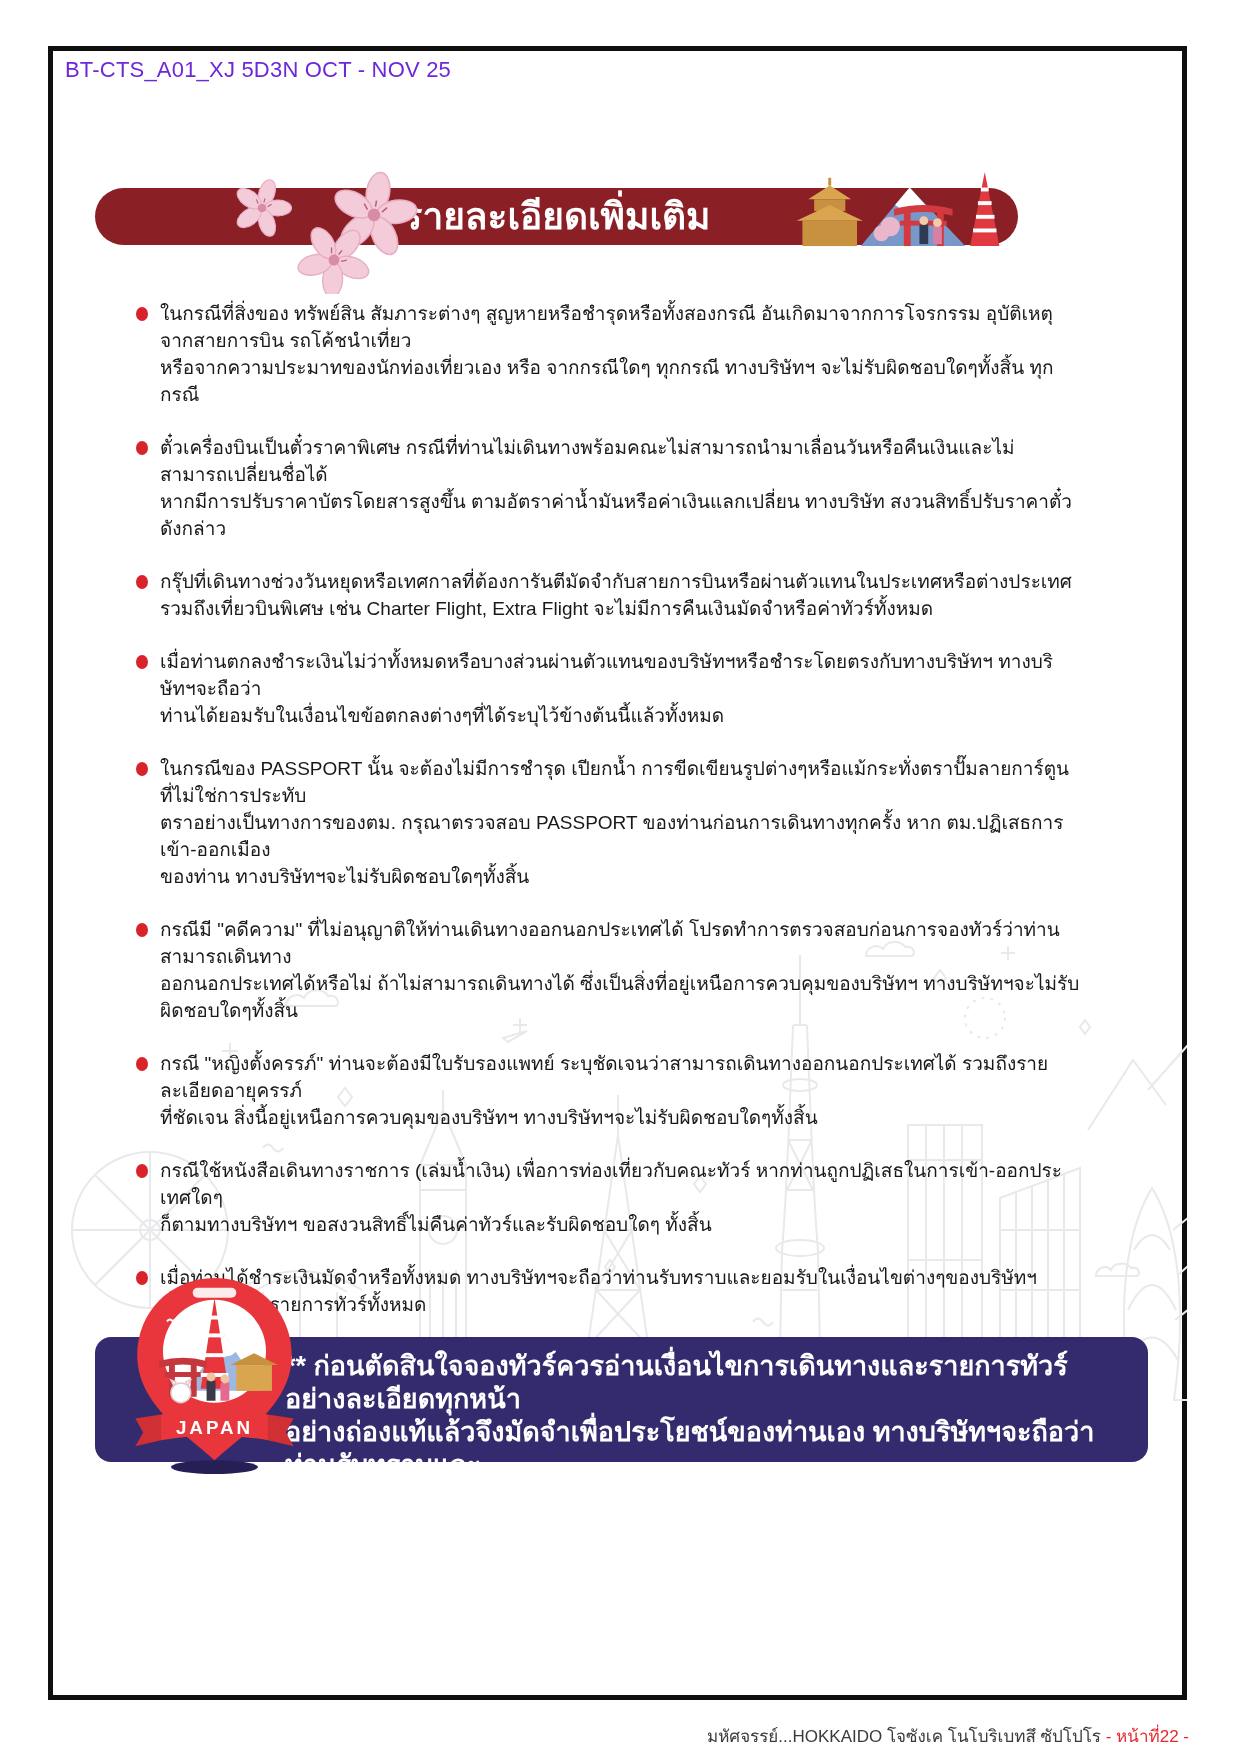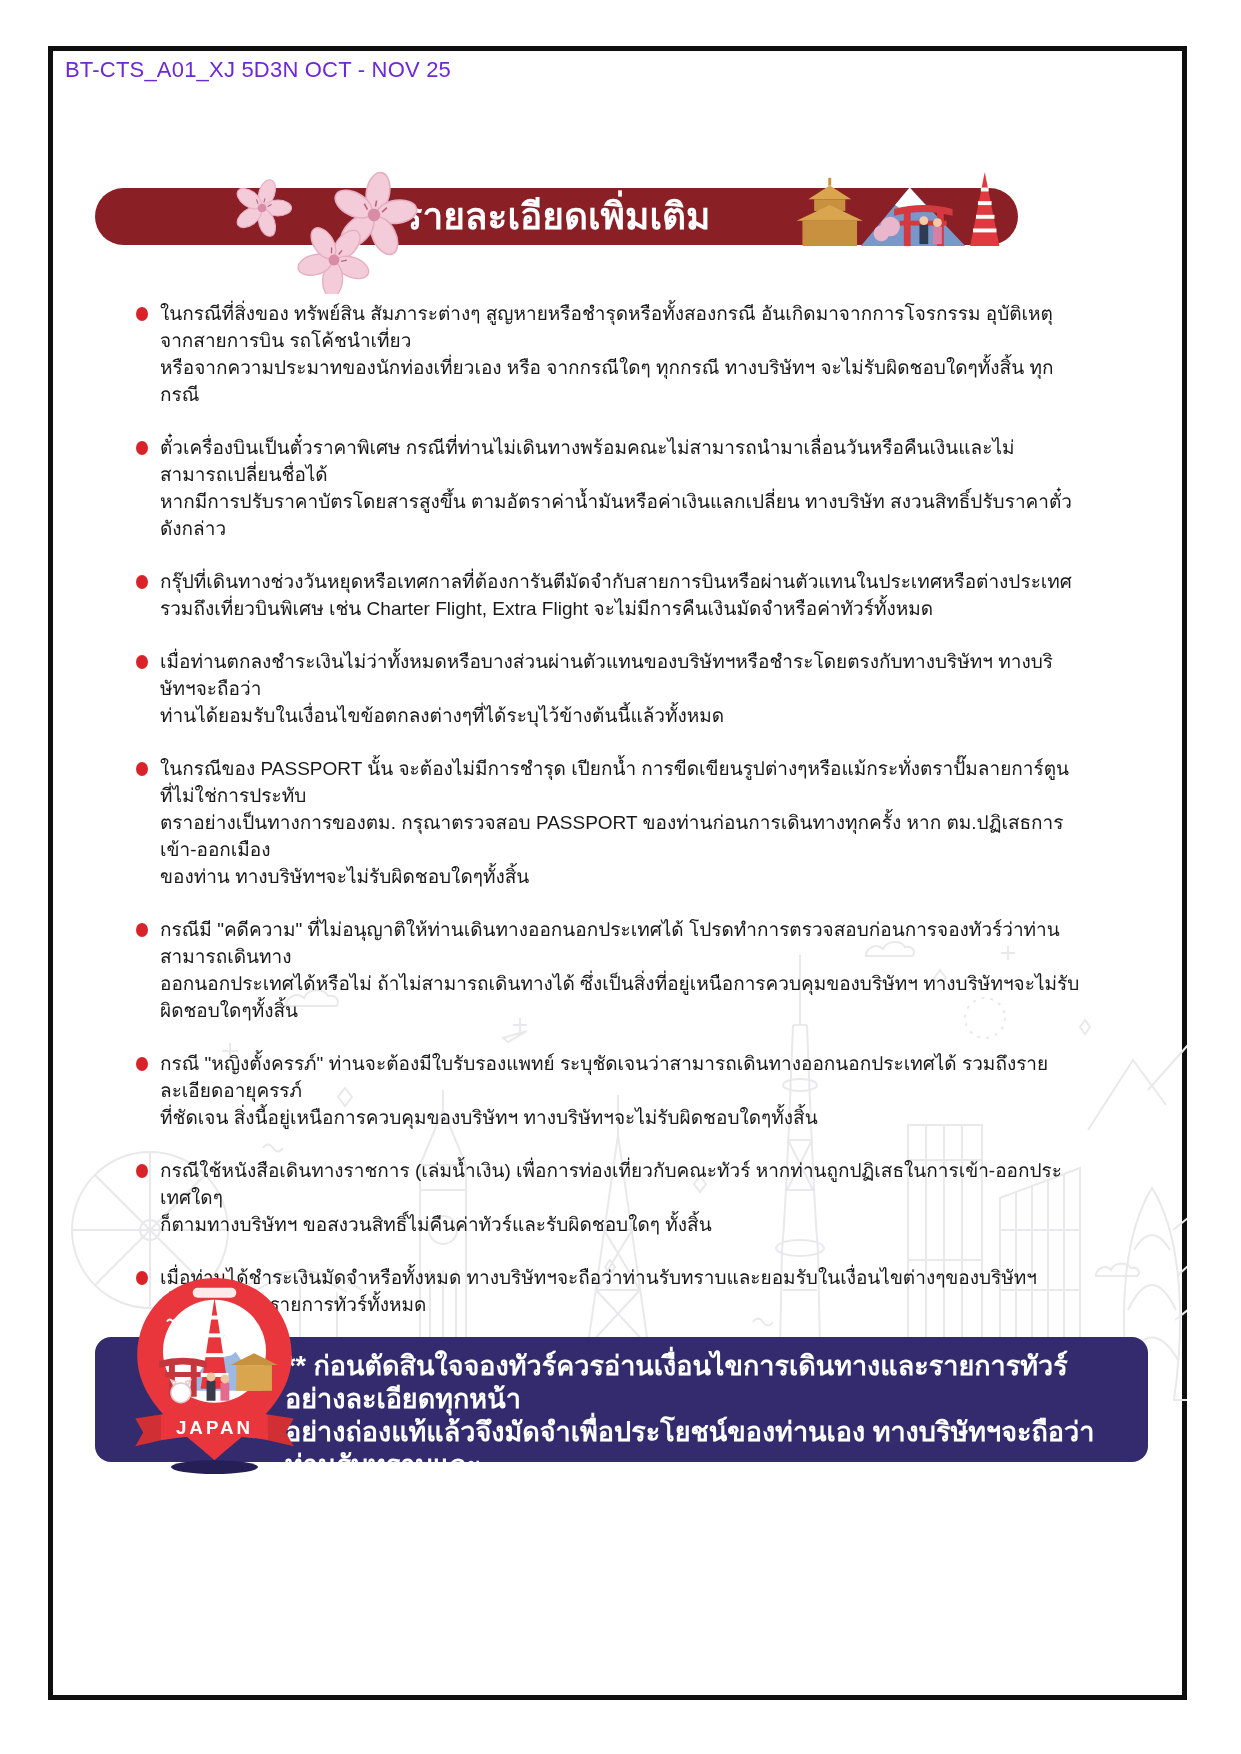--- a/index.html
+++ b/index.html
@@ -219,14 +219,17 @@
 
     <path d="M42 52 q3 -4 6 0 q3 -4 6 0 M50 60 q3 -4 6 0" stroke="#ffffff" stroke-width="2" fill="none"></path>
     <rect x="68" y="18" width="44" height="10" rx="5" fill="#ffffff" opacity=".9"></rect>
 
     <path d="M10 150 L36 146 L36 172 L10 178 L18 164 Z" fill="#d02f34"></path>
     <path d="M170 150 L144 146 L144 172 L170 178 L162 164 Z" fill="#d02f34"></path>
     <path d="M36 146 Q90 136 144 146 L144 172 Q90 162 36 172 Z" fill="#e8363c"></path>
     <text x="90" y="166" text-anchor="middle" font-family="Liberation Sans, sans-serif" font-size="19" font-weight="bold" letter-spacing="3" fill="#ffffff">JAPAN</text>
   </svg>
 
+  <div class="footer">
+    <span>มหัศจรรย์...HOKKAIDO โจซังเค โนโบริเบทสึ ซัปโปโร </span><span class="page-label">- หน้าที่22 -</span>
+  </div>
 
 </div>
 
 </body></html>

